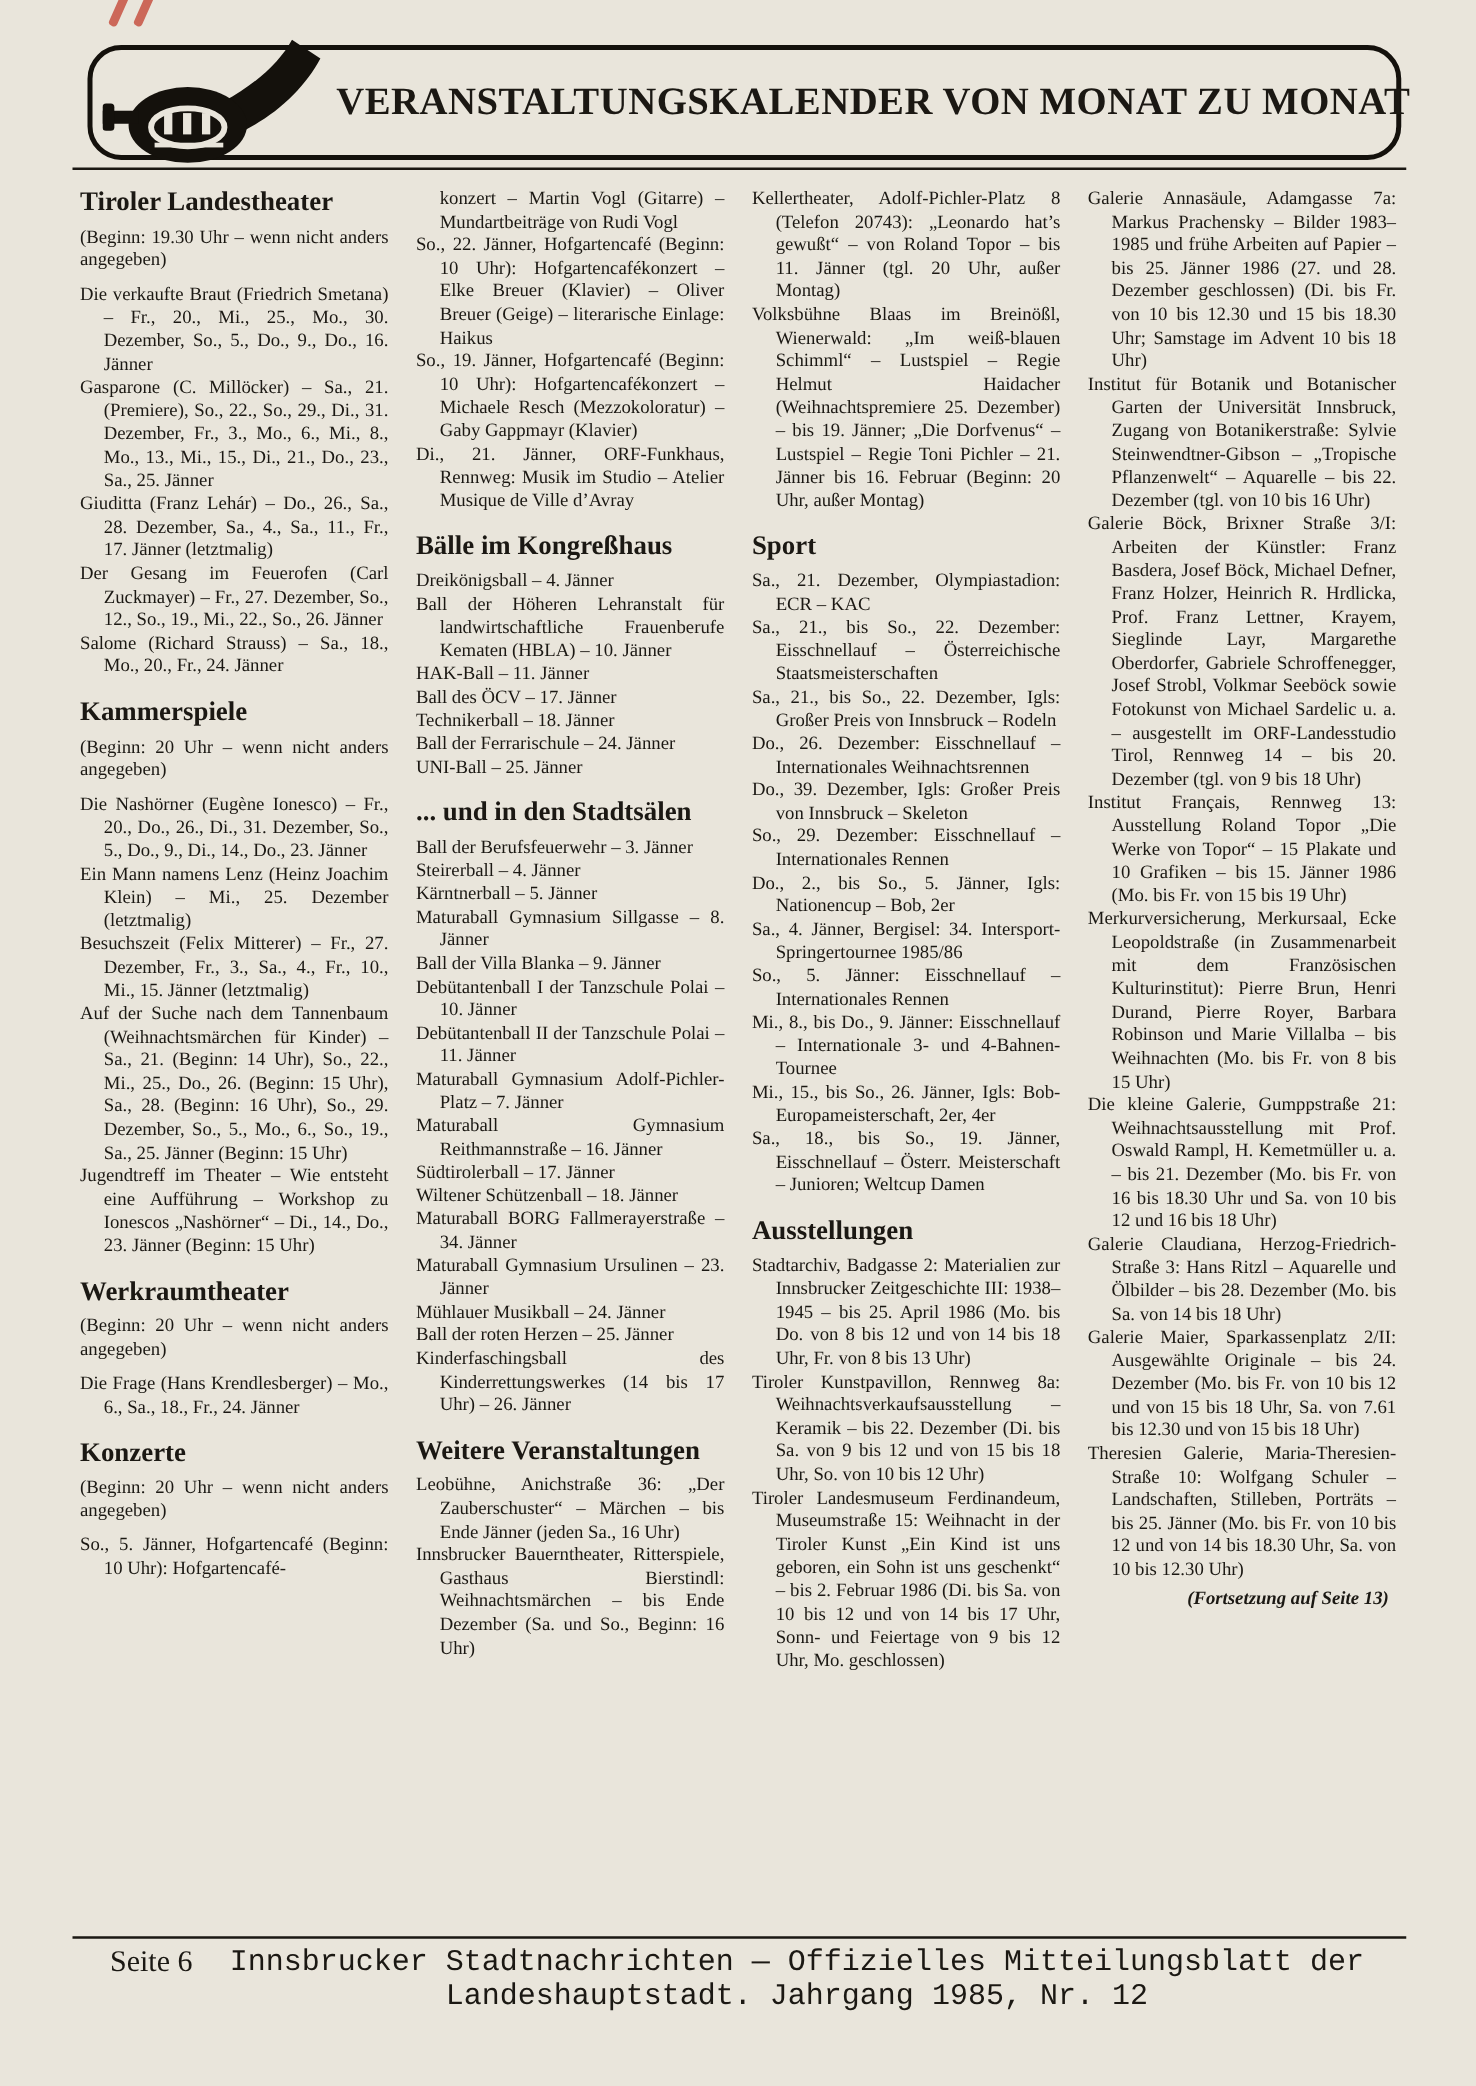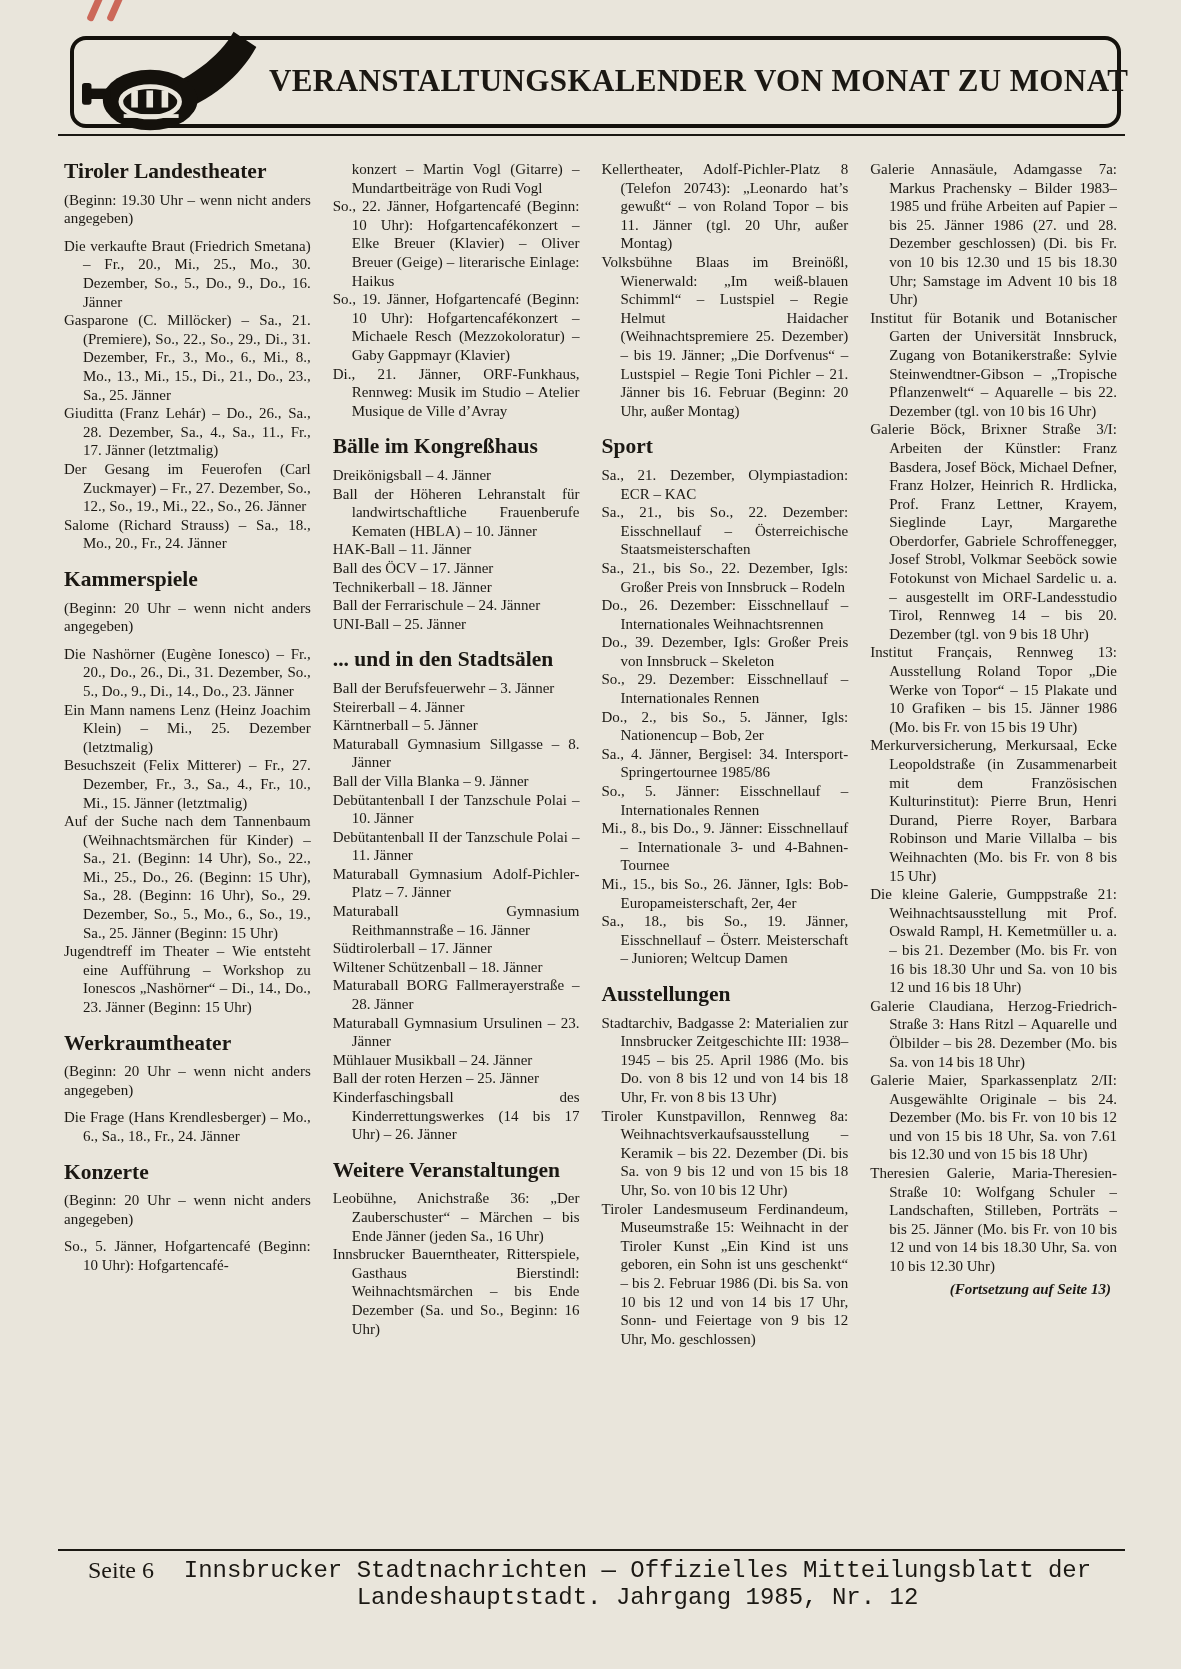--- a/index.html
+++ b/index.html
@@ -5,32 +5,32 @@
   html,body{margin:0;padding:0;background:#e9e5db;}
   .page{position:relative;width:1181px;height:1669px;background:#e9e5db;overflow:hidden;
         font-family:"Liberation Serif",serif;color:#1b1813;}
   
   .redmark{position:absolute;left:86px;top:-8px;width:50px;height:34px;}
   .redmark span{position:absolute;width:7px;height:30px;background:rgba(193,62,46,.75);border-radius:3px;}
   .redmark span:nth-child(1){left:6px;transform:rotate(24deg);}
   .redmark span:nth-child(2){left:26px;transform:rotate(24deg);}
   
   .masthead{position:absolute;left:70px;top:36px;width:1043px;height:84px;
-            border:4px solid #14110c;border-radius:16px;}
+            border:4px solid #14110c;border-radius:27px;}
   .mast-icon{position:absolute;left:8px;top:-16px;width:180px;height:114px;}
   .mast-title{position:absolute;left:195px;right:14px;top:50%;transform:translateY(-52%);
               text-align:center;font-size:31px;font-weight:bold;letter-spacing:.4px;white-space:nowrap;}
   .rule{position:absolute;left:58px;right:56px;border-top:2px solid #1b1813;}
   .rule-head{top:134px;}
   .rule-foot{top:1549px;}
   
   .main{position:absolute;top:150px;left:64px;width:1053px;height:1396px;overflow:hidden;
         display:grid;grid-template-columns:repeat(4,1fr);column-gap:22px;}
   .col{font-size:15px;line-height:1.24;text-align:justify;hyphens:auto;-webkit-hyphens:auto;}
-  .col > :first-child{margin-top:10px;}
+  .col > :first-child{margin-top:0;}
   h3.heading{font-size:21.5px;font-weight:bold;margin:15px 0 7px;line-height:1.1;text-align:left;}
   p.note{margin:0 0 9px;}
   p.item{margin:0;padding-left:19px;text-indent:-19px;}
   p.cont{margin:0;padding-left:19px;text-indent:0;}
   p.forts{margin:4px 0 0;text-align:right;font-style:italic;font-weight:bold;padding-right:6px;}
   
   .footer{position:absolute;left:64px;right:60px;top:1557px;display:flex;align-items:flex-start;
           font-size:24px;margin-left:24px;}
   .footer .pageno{flex:0 0 auto;}
   .footer .pub{flex:1;text-align:center;font-family:Liberation Mono, monospace;}
@@ -103,21 +103,21 @@
         <p class="item">Steirerball – 4. Jänner</p>
         <p class="item">Kärntnerball – 5. Jänner</p>
         <p class="item">Maturaball Gymnasium Sillgasse – 8. Jänner</p>
         <p class="item">Ball der Villa Blanka – 9. Jänner</p>
         <p class="item">Debütantenball I der Tanzschule Polai – 10. Jänner</p>
         <p class="item">Debütantenball II der Tanzschule Polai – 11. Jänner</p>
         <p class="item">Maturaball Gymnasium Adolf-Pichler-Platz – 7. Jänner</p>
         <p class="item">Maturaball Gymnasium Reithmannstraße – 16. Jänner</p>
         <p class="item">Südtirolerball – 17. Jänner</p>
         <p class="item">Wiltener Schützenball – 18. Jänner</p>
-        <p class="item">Maturaball BORG Fallmerayerstraße – 28. Jänner</p>
+        <p class="item">Maturaball BORG Fallmerayerstraße – 34. Jänner</p>
         <p class="item">Maturaball Gymnasium Ursulinen – 23. Jänner</p>
         <p class="item">Mühlauer Musikball – 24. Jänner</p>
         <p class="item">Ball der roten Herzen – 25. Jänner</p>
         <p class="item">Kinderfaschingsball des Kinderrettungswerkes (14 bis 17 Uhr) – 26. Jänner</p>
         <h3 class="heading">Weitere Veranstaltungen</h3>
         <p class="item">Leobühne, Anichstraße 36: „Der Zauberschuster“ – Märchen – bis Ende Jänner (jeden Sa., 16 Uhr)</p>
         <p class="item">Innsbrucker Bauerntheater, Ritterspiele, Gasthaus Bierstindl: Weihnachtsmärchen – bis Ende Dezember (Sa. und So., Beginn: 16 Uhr)</p>
       </div>
       <div class="col">
         <p class="item">Kellertheater, Adolf-Pichler-Platz 8 (Telefon 20743): „Leonardo hat’s gewußt“ – von Roland Topor – bis 11. Jänner (tgl. 20 Uhr, außer Montag)</p>

